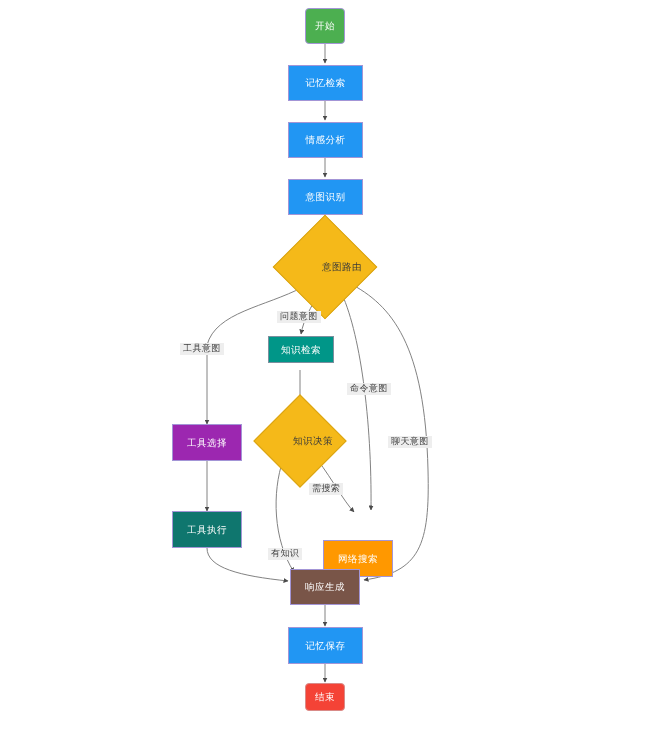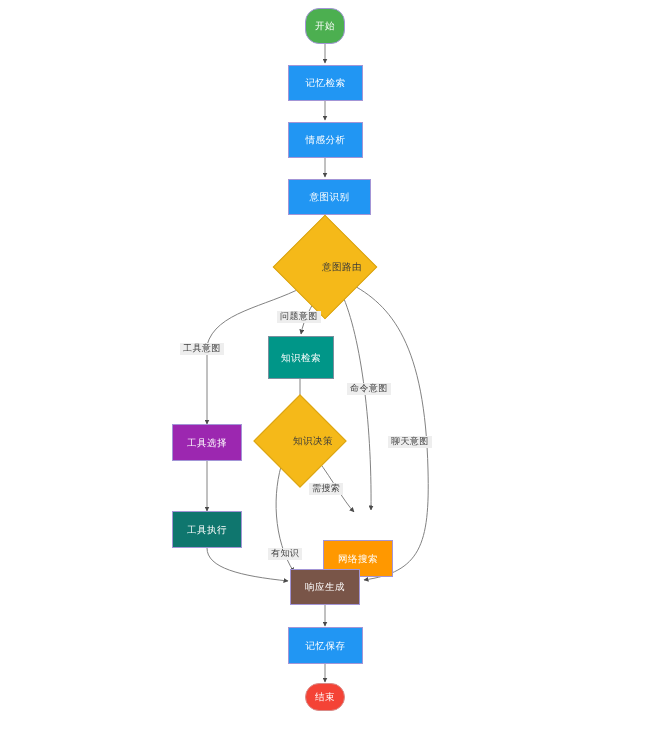--- a/index.html
+++ b/index.html
@@ -19,21 +19,21 @@
     box-sizing:border-box;
     display:flex;align-items:center;justify-content:center;
     color:#ffffff;
     font-size:9.5px;
     letter-spacing:.5px;
     border:1px solid #a395d6;
     text-align:center;
     line-height:1;
     white-space:nowrap;
   }
-  .node.rounded{border-radius:14px;}
+  .node.rounded{border-radius:4px;}
   .diamond-wrap{
     position:absolute;
     display:flex;align-items:center;justify-content:flex-end;
   }
   .diamond-shape{
     position:absolute;left:0;top:0;width:100%;height:100%;
     transform:rotate(45deg);
     box-sizing:border-box;
   }
   .diamond-label{
@@ -108,30 +108,30 @@
   </div>
 
   <div class="node" style="left:288px;top:65px;width:75px;height:36px;background:#2196f3;">
     <span>记忆检索</span>
   </div>
 
   <div class="node" style="left:288px;top:122px;width:75px;height:36px;background:#2196f3;">
     <span>情感分析</span>
   </div>
 
-  <div class="node" style="left:288px;top:179px;width:83px;height:36px;background:#2196f3;">
+  <div class="node" style="left:288px;top:179px;width:75px;height:36px;background:#2196f3;">
     <span>意图识别</span>
   </div>
 
   <div class="diamond-wrap" style="left:288px;top:230px;width:74px;height:74px;">
     <div class="diamond-shape" style="background:#f5b919;border:1px solid #d9a413;"></div>
     <span class="diamond-label">意图路由</span>
   </div>
 
-  <div class="node" style="left:268px;top:336px;width:66px;height:43px;background:#009688;border-color:#7c8f9e;">
+  <div class="node" style="left:268px;top:336px;width:66px;height:27px;background:#009688;border-color:#7c8f9e;">
     <span>知识检索</span>
   </div>
 
   <div class="diamond-wrap" style="left:267px;top:408px;width:66px;height:66px;">
     <div class="diamond-shape" style="background:#f5b919;border:1px solid #d9a413;"></div>
     <span class="diamond-label">知识决策</span>
   </div>
 
   <div class="node" style="left:172px;top:424px;width:70px;height:37px;background:#9c27b0;">
     <span>工具选择</span>

